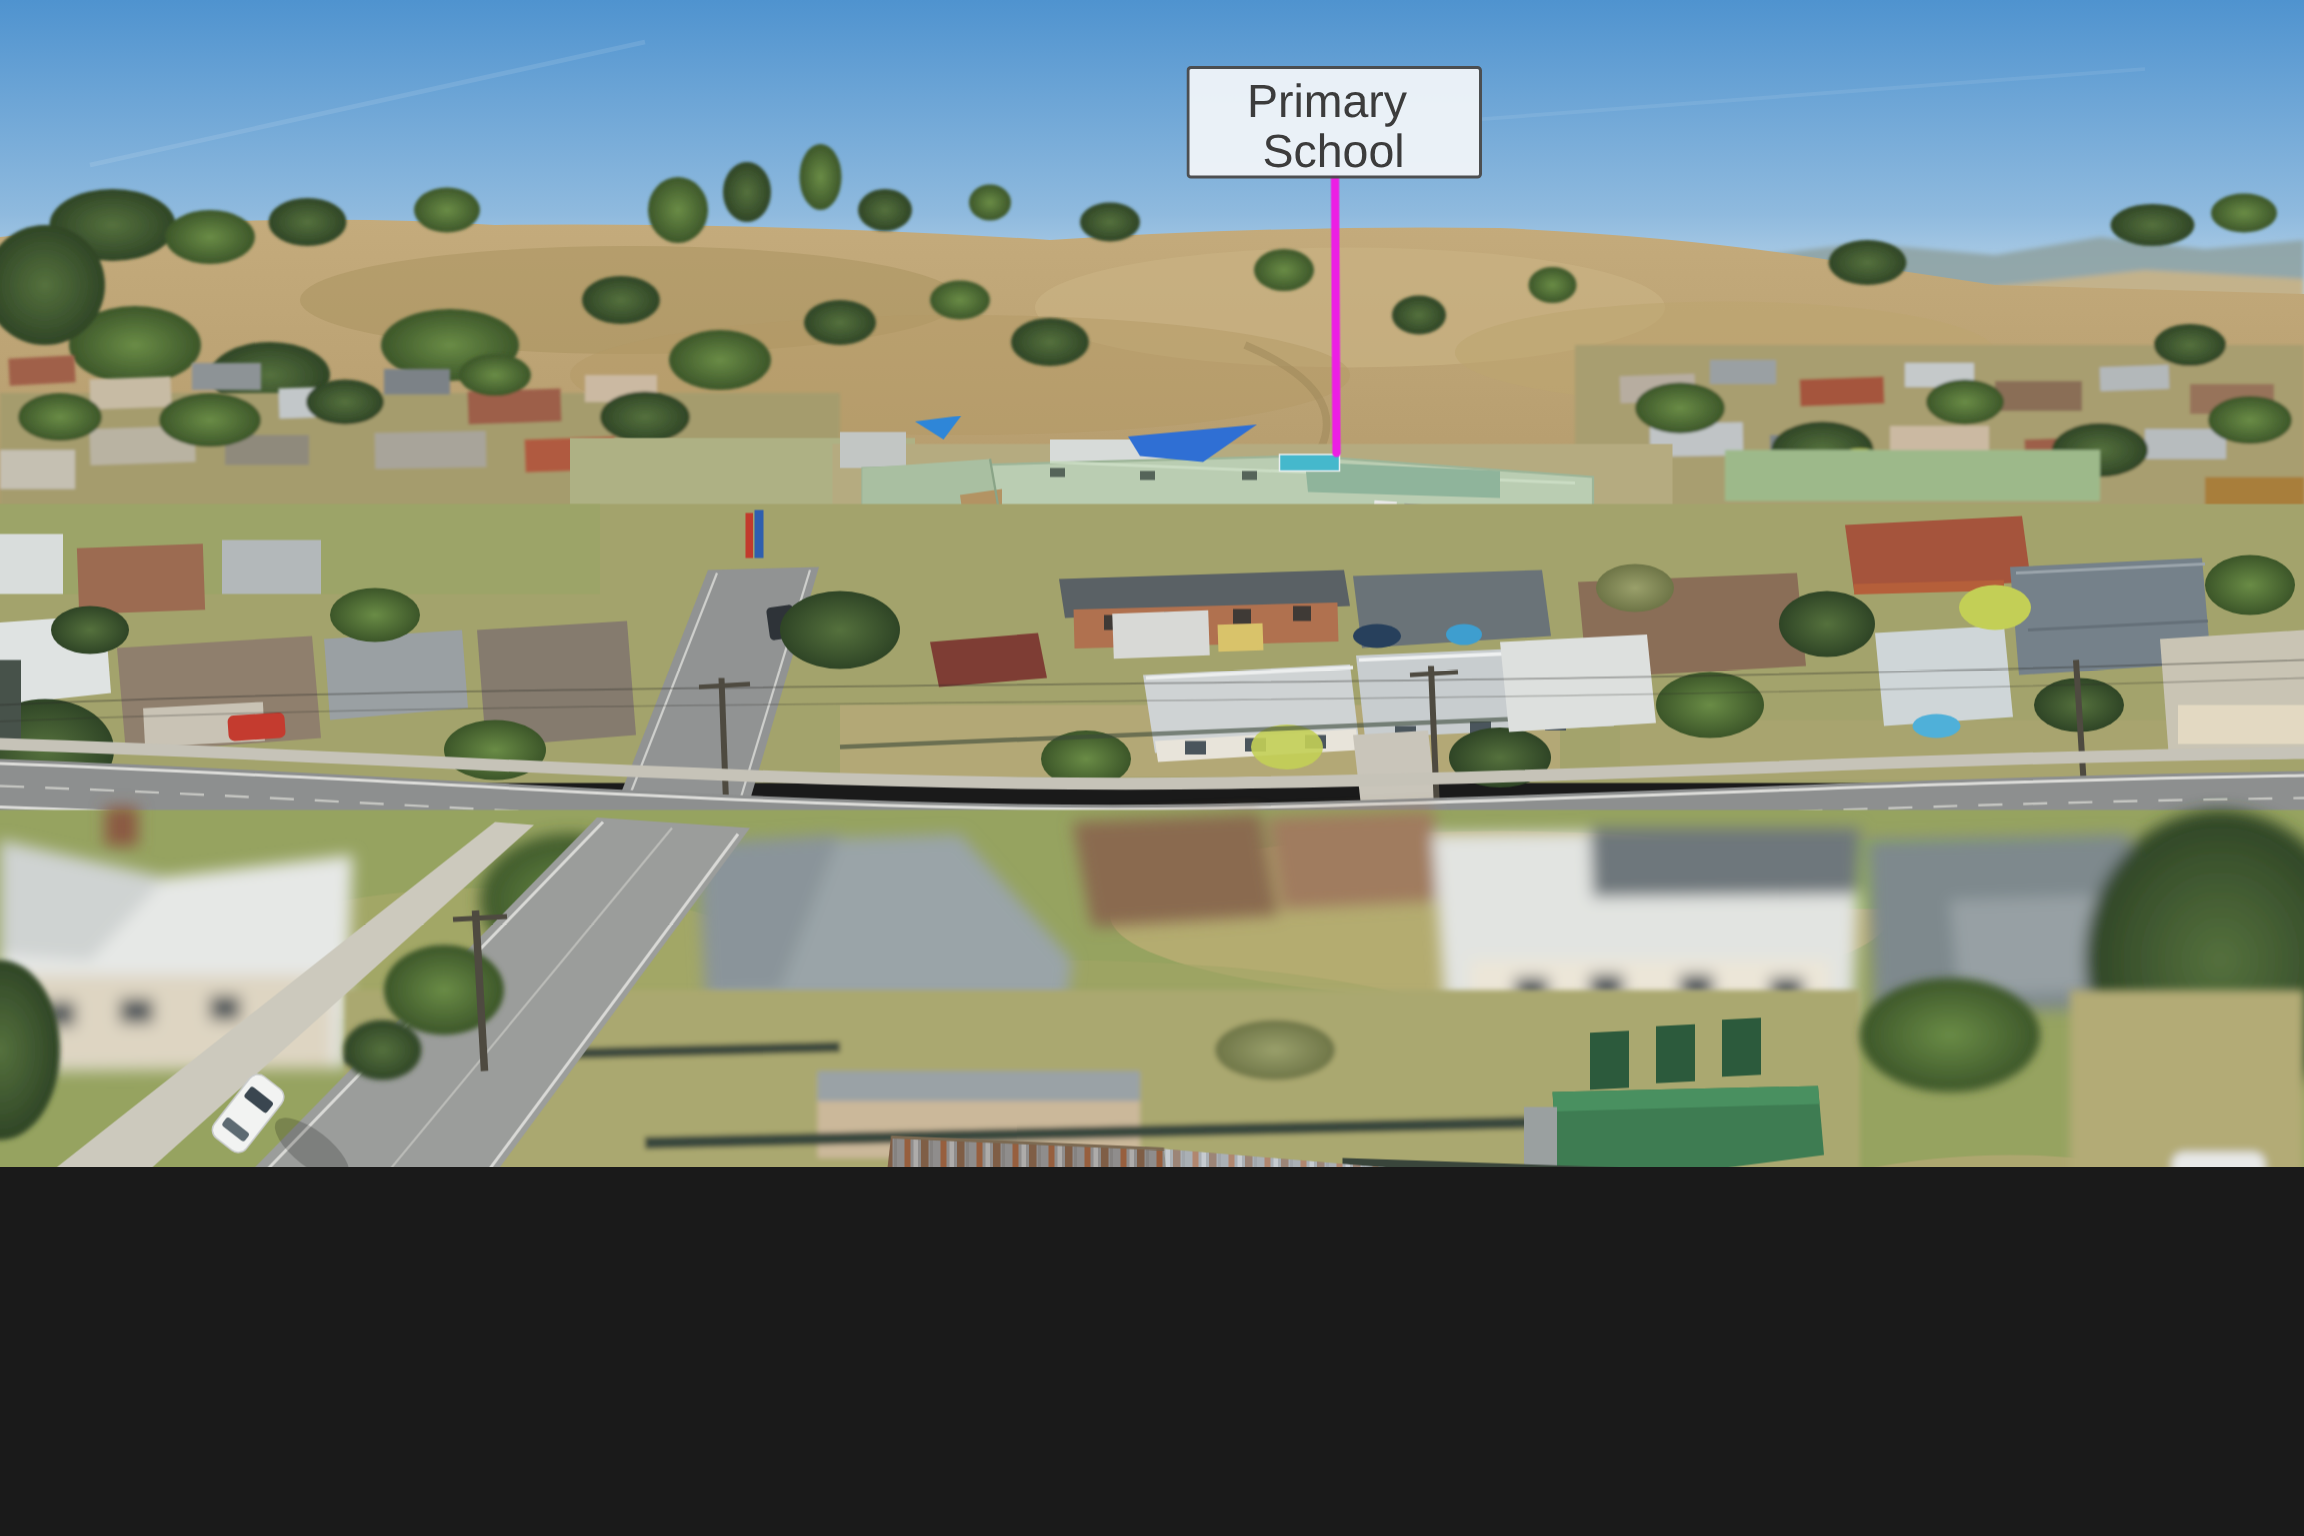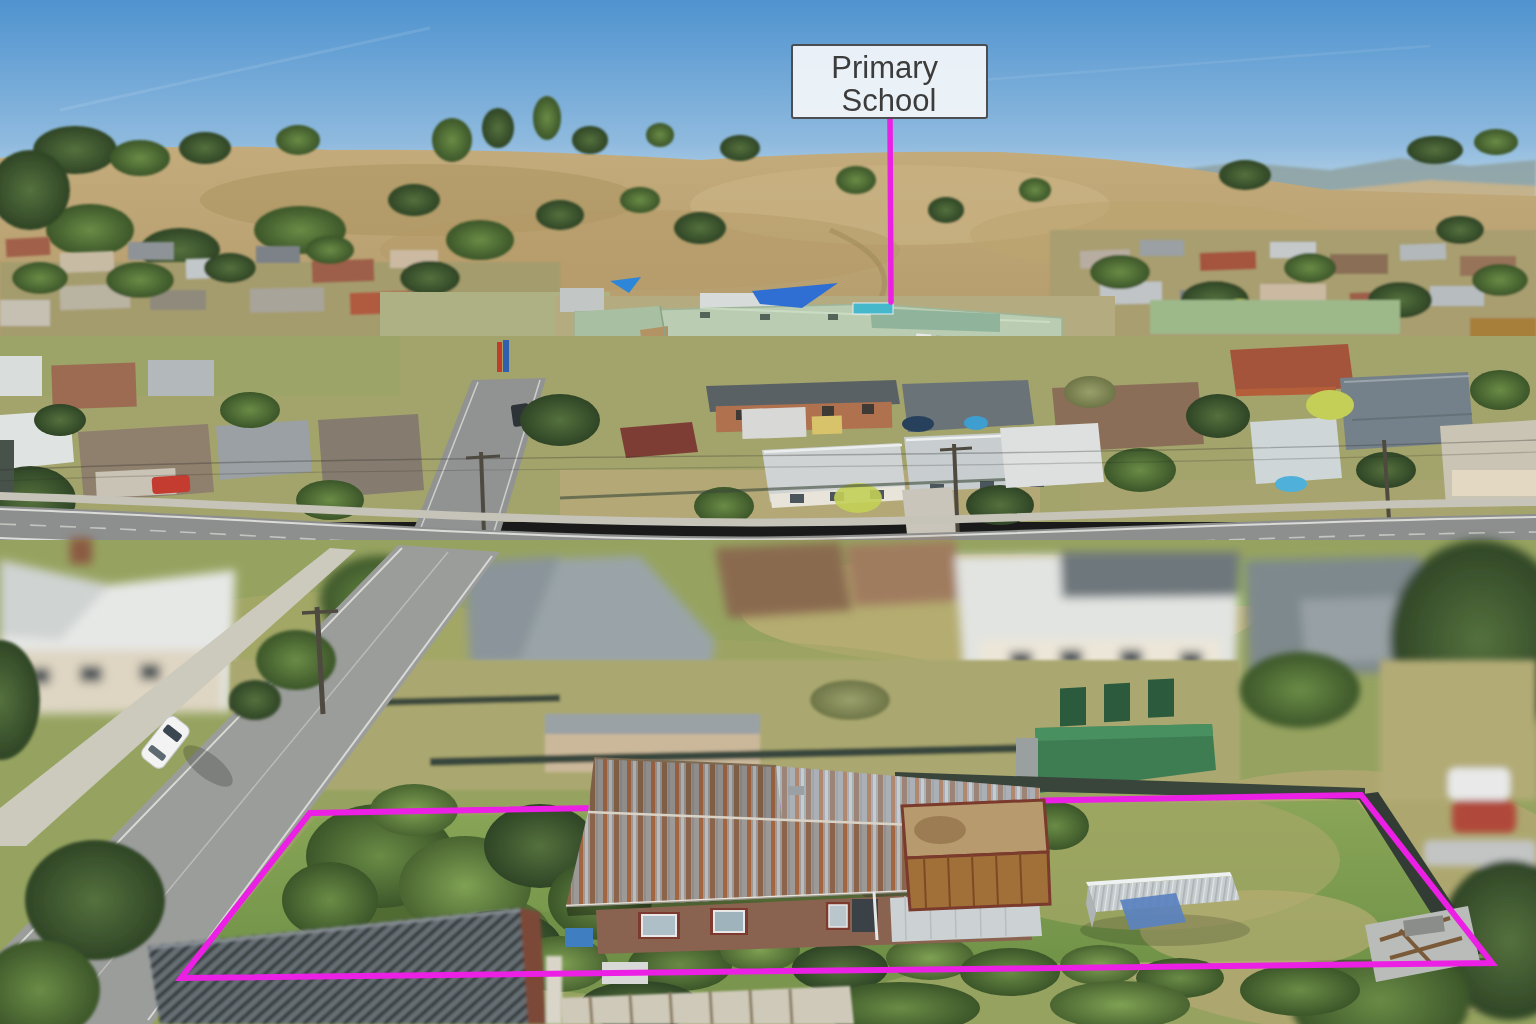--- a/index.html
+++ b/index.html
@@ -1,16 +1,16 @@
 <!DOCTYPE html>
 <html><head>
 <meta charset="utf-8">
 <style>
   html,body{margin:0;padding:0;background:#1a1a1a;}
-  .stage{width:1536px;height:1024px;position:relative;overflow:hidden;margin:0 auto;
+  .stage{width:1536px;height:778px;position:relative;overflow:hidden;margin:0 auto;
          font-family:"Liberation Sans", sans-serif;}
   svg{display:block}
   .label-text{font-family:"Liberation Sans", sans-serif;font-size:31px;}
 </style>
 </head>
 <body>
 
 <div class="stage">
 <svg viewBox="0 0 1536 1024" width="1536" height="1024">
   <defs>

